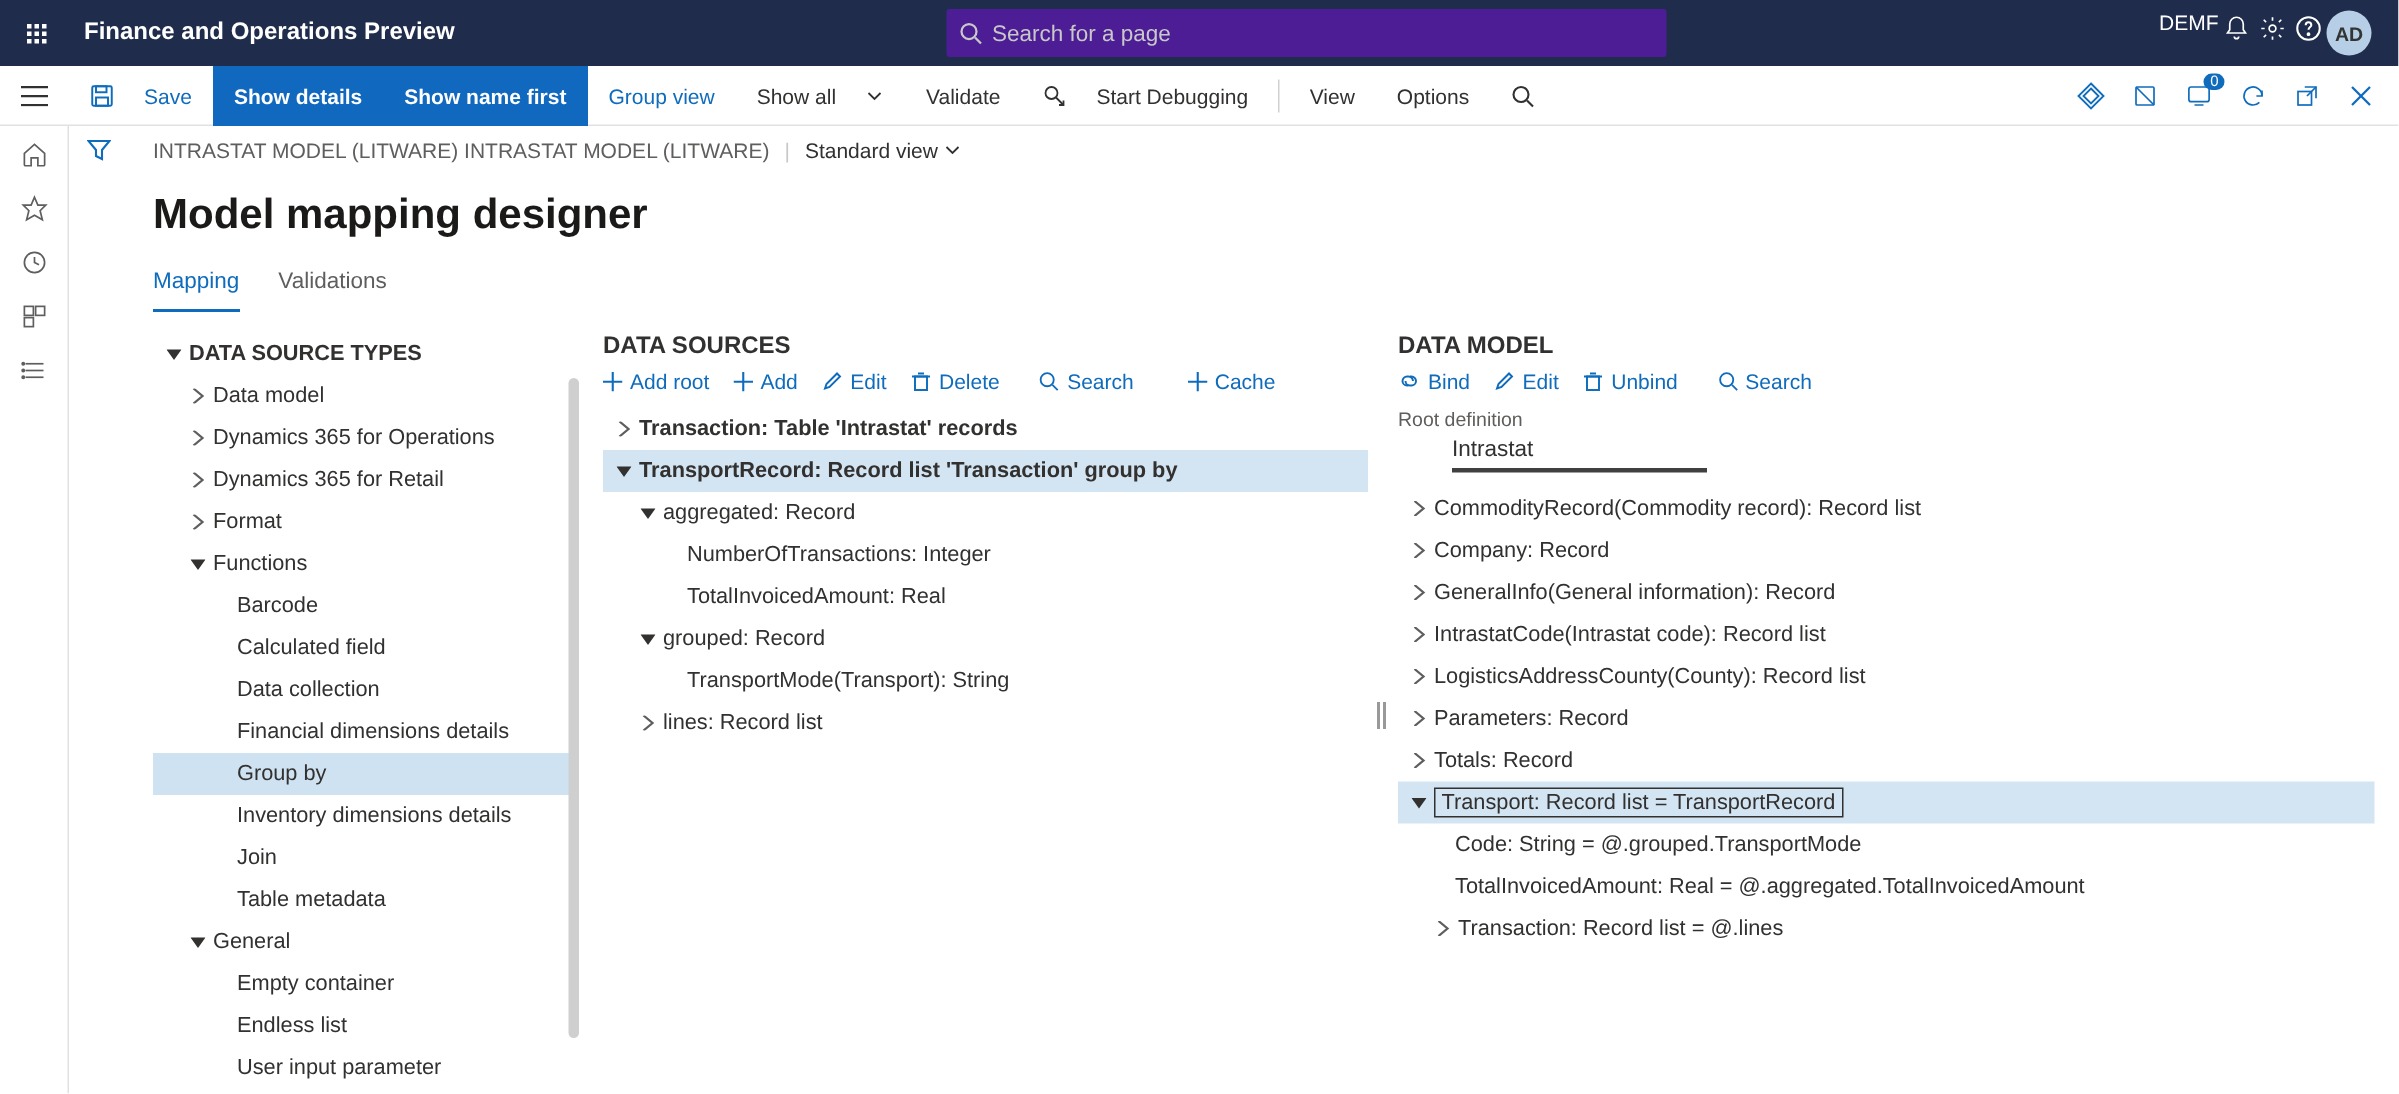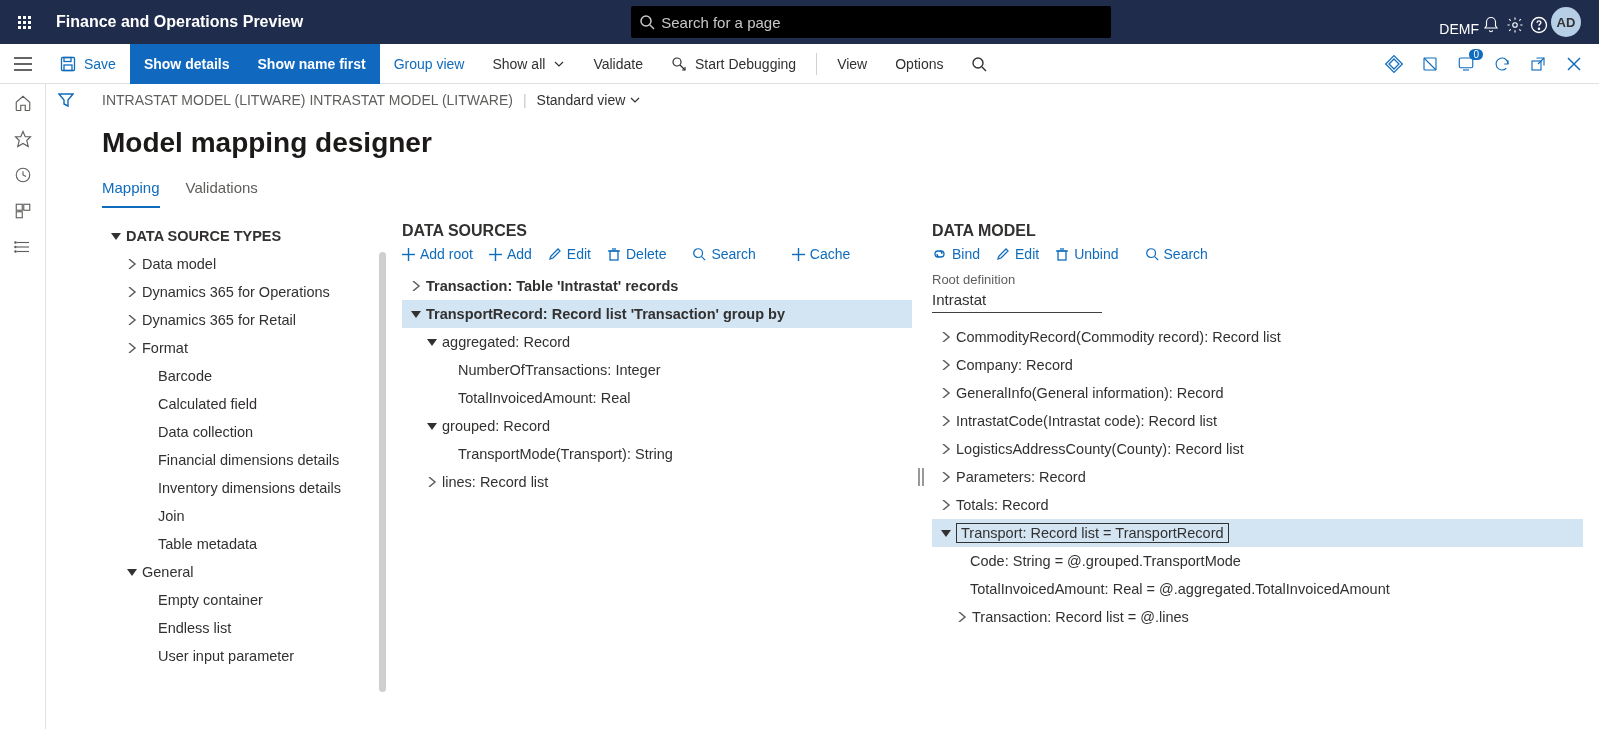--- a/index.html
+++ b/index.html
@@ -5,31 +5,31 @@
 * { margin: 0; padding: 0; box-sizing: border-box; font-family: "Segoe UI", Tahoma, sans-serif; }
 body { width: 1599px; height: 729px; overflow: hidden; background: #fff; color: #323130; font-size: 14px; }
 
 
 .topbar { background: #1f2c4c; height: 44px; display: flex; align-items: center; color: #fff; padding: 0 8px; }
 .waffle { width: 32px; height: 32px; display: flex; align-items: center; justify-content: center; cursor: pointer; }
 .waffle-grid { display: grid; grid-template-columns: repeat(3, 3px); grid-gap: 2px; }
 .waffle-grid span { width: 3px; height: 3px; background: #fff; }
 .app-title { font-size: 16px; font-weight: 600; margin-left: 16px; }
 .searchbox { margin-left: auto; margin-right: auto; position: relative; }
-.searchbox-inner { background: #000000; width: 480px; height: 32px; border-radius: 2px; display: flex; align-items: center; padding: 0 8px; color: #c8c8c8; font-size: 15px; }
+.searchbox-inner { background: #4c1d95; width: 480px; height: 32px; border-radius: 2px; display: flex; align-items: center; padding: 0 8px; color: #c8c8c8; font-size: 15px; }
 .searchbox-inner svg { margin-right: 6px; }
-.topbar-right { display: flex; align-items: flex-end; gap: 0; margin-right: 10px; }
+.topbar-right { display: flex; align-items: flex-start; gap: 0; margin-right: 10px; }
 .topbar-right .icon-btn { width: 24px; height: 24px; display: flex; align-items: center; justify-content: center; cursor: pointer; color: #fff; }
 .avatar { width: 30px; height: 30px; border-radius: 50%; background: #b6cfe6; color: #333; display: flex; align-items: center; justify-content: center; font-size: 13px; font-weight: 600; }
 .company { font-size: 14px; color: #fff; }
 
 
 .actionbar { height: 40px; background: #fff; border-bottom: 1px solid #e1e1e1; display: flex; align-items: center; }
 .hamburger { width: 46px; height: 40px; display: flex; align-items: center; justify-content: center; cursor: pointer; }
-.action-item { height: 40px; display: flex; align-items: center; padding: 0 14px; cursor: pointer; font-size: 14px; color: #323130; gap: 8px; }
+.action-item { height: 40px; display: flex; align-items: center; padding: 0 14px; cursor: pointer; font-size: 14px; color: #323130; gap: 20px; }
 .action-item.link { color: #0f6cbd; }
 .action-item.primary { background: #1068bf; color: #fff; font-weight: bold; }
 .action-sep { width: 1px; height: 22px; background: #d1d1d1; margin: 0 6px; }
 .action-spacer { flex: 1; }
 .right-icons { display: flex; align-items: center; gap: 14px; padding-right: 14px; color: #0f6cbd; }
 .right-icons .ico { width: 22px; height: 22px; display: flex; align-items: center; justify-content: center; cursor: pointer; position: relative; }
 .badge { position: absolute; top: -4px; right: -6px; background: #0f6cbd; color: #fff; border-radius: 8px; font-size: 10px; padding: 0 4px; }
 
 
 .main { display: flex; height: calc(729px - 84px); }
@@ -65,21 +65,21 @@
 .tree-row.selbox .boxed { border: 1px solid #323130; padding: 1px 4px; }
 .spacer0 { width: 6px; } .spacer1 { width: 22px; } .spacer2 { width: 40px; }
 .caret { width: 16px; display: inline-flex; align-items: center; justify-content: center; color: #605e5c; margin-right: 2px; }
 .caret svg { width: 10px; height: 10px; }
 .noexp { width: 16px; display: inline-block; }
 
 .toolbar-row { display: flex; align-items: center; gap: 16px; color: #0f6cbd; font-size: 14px; margin: 6px 0 10px 0; }
 .toolbar-row .ti { display: flex; align-items: center; gap: 5px; cursor: pointer; }
 
 .dm-label { font-size: 13px; color: #605e5c; margin-top: 8px; }
-.dm-value { font-size: 15px; padding: 4px 0; width: 170px; border-bottom: 1px solid #404040; margin-bottom: 10px; }
+.dm-value { font-size: 15px; padding: 4px 0; width: 170px; border-bottom: 3px solid #404040; margin-bottom: 10px; margin-left: 36px; }
 
 .ds-heading { font-size: 16px; font-weight: 700; margin-bottom: 4px; }
 
 svg { flex-shrink: 0; }
 </style>
 </head>
 <body>
 
 <div class="topbar">
   <div class="waffle">
@@ -322,38 +322,52 @@
           <div class="tree-row">
               <span class="spacer1"></span>
               <span class="caret">
                 <svg viewBox="0 0 10 10" fill="none" stroke="#605e5c" stroke-width="1.5">
                   <polyline points="2,0 8,5 2,10"></polyline>
                 </svg>
               </span>
               <span>Format</span>
             </div>
           <div class="tree-row">
+              <span class="spacer1"></span>
+              <span class="caret">
+                <svg viewBox="0 0 10 10" fill="#323130">
+                  <polygon points="0,2 10,2 5,9"></polygon>
+                </svg>
+              </span>
+              <span>Functions</span>
+            </div>
+          <div class="tree-row">
               <span class="spacer2"></span>
               <span class="noexp"></span>
               <span>Barcode</span>
             </div>
           <div class="tree-row">
               <span class="spacer2"></span>
               <span class="noexp"></span>
               <span>Calculated field</span>
             </div>
           <div class="tree-row">
               <span class="spacer2"></span>
               <span class="noexp"></span>
               <span>Data collection</span>
             </div>
           <div class="tree-row">
               <span class="spacer2"></span>
               <span class="noexp"></span>
               <span>Financial dimensions details</span>
+            </div>
+          <div class="tree-row sel">
+              <span class="spacer2"></span>
+              <span class="noexp"></span>
+              <span>Group by</span>
             </div>
           <div class="tree-row">
               <span class="spacer2"></span>
               <span class="noexp"></span>
               <span>Inventory dimensions details</span>
             </div>
           <div class="tree-row">
               <span class="spacer2"></span>
               <span class="noexp"></span>
               <span>Join</span>

